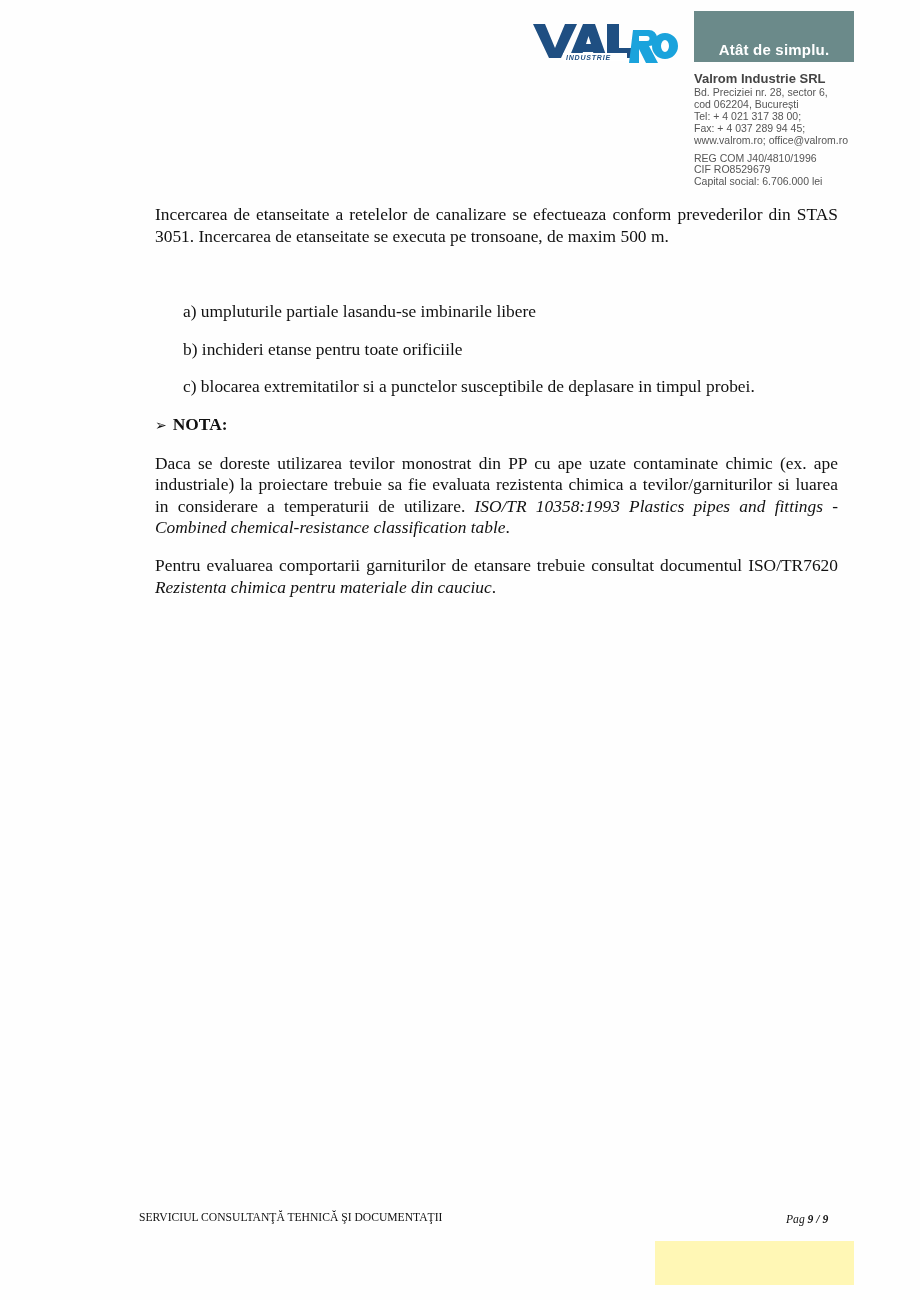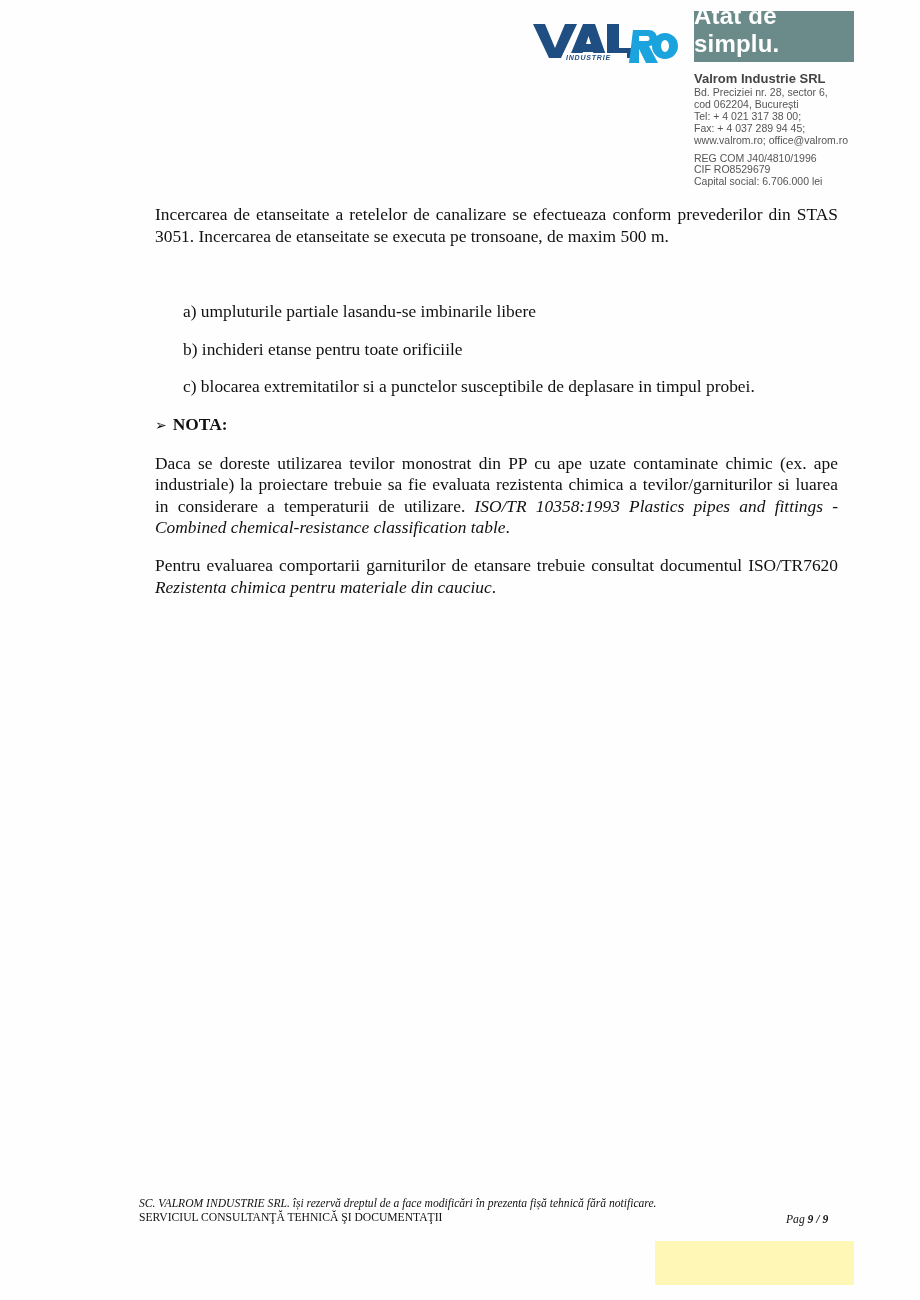--- a/index.html
+++ b/index.html
@@ -15,21 +15,21 @@
       position: absolute; left: 533px; top: 20px; width: 155px; height: 44px;
     }
     .tagline-box {
       position: absolute; left: 694px; top: 11px; width: 160px; height: 51px;
       background: #6b8a8a;
       display: flex; align-items: flex-end; justify-content: center;
       box-sizing: border-box; padding-bottom: 4px;
     }
     .tagline-box span {
       color: #fff; font-family: "Liberation Sans", sans-serif;
-      font-weight: bold; font-size: 24px; letter-spacing: 0.2px;
+      font-weight: bold; font-size: 15px; letter-spacing: 0.2px;
     }
     .company {
       position: absolute; left: 694px; top: 71px; width: 170px;
       font-family: "Liberation Sans", sans-serif; color: #555;
       font-size: 10.5px; line-height: 11.9px;
     }
     .company .name { font-weight: bold; font-size: 13px; color: #444; line-height: 15px; margin-bottom: 1px; }
     .company .gap { height: 6px; }
 
     .content {
@@ -104,20 +104,19 @@
   <p class="list-item">a) umpluturile partiale lasandu-se imbinarile libere</p>
   <p class="list-item">b) inchideri etanse pentru toate orificiile</p>
   <p class="list-item">c) blocarea extremitatilor si a punctelor susceptibile de deplasare in timpul probei.</p>
   <p class="nota"><span class="arrow">➢</span><span>NOTA:</span></p>
   <p class="justify"><span>Daca se doreste utilizarea tevilor monostrat din PP cu ape uzate contaminate chimic (ex. ape industriale) la proiectare trebuie sa fie evaluata rezistenta chimica a tevilor/garniturilor si luarea in considerare a temperaturii de utilizare. </span><i>ISO/TR 10358:1993 Plastics pipes and fittings - Combined chemical-resistance classification table</i><span>.</span></p>
   <p class="justify p3"><span>Pentru evaluarea comportarii garniturilor de etansare trebuie consultat documentul ISO/TR7620 </span><i>Rezistenta chimica pentru materiale din cauciuc</i><span>.</span></p>
 </div>
 
 <div class="footer">
   <div class="row">
-    <i>SC. VALROM INDUSTRIE SRL. își rezervă dreptul de a face modificări în prezenta fișă tehnică fără notificare.</i>
     <span class="pag"><span>Pag </span><b>9 / 9</b></span>
   </div>
   <div class="row">
     <span>SERVICIUL CONSULTANŢĂ TEHNICĂ ŞI DOCUMENTAŢII</span>
   </div>
 </div>
 <div class="yellow"></div>
 
 </body></html>

